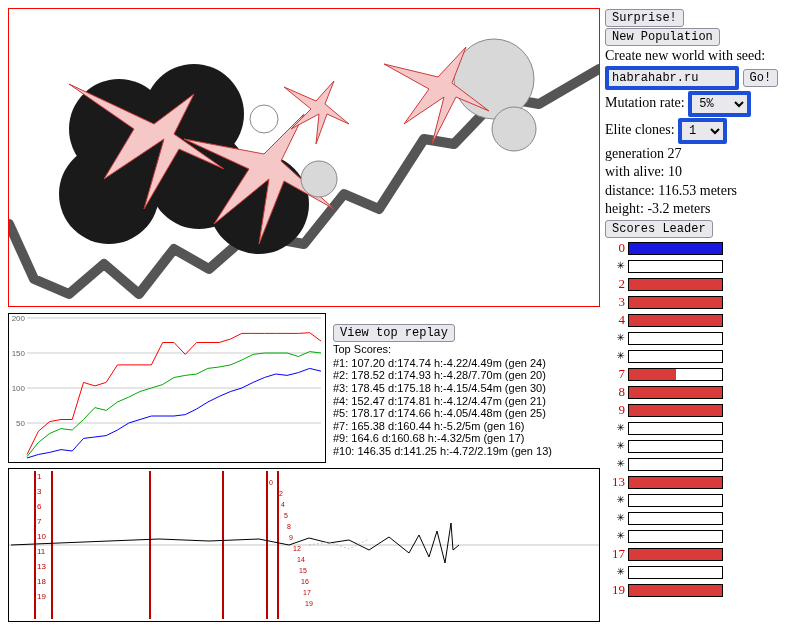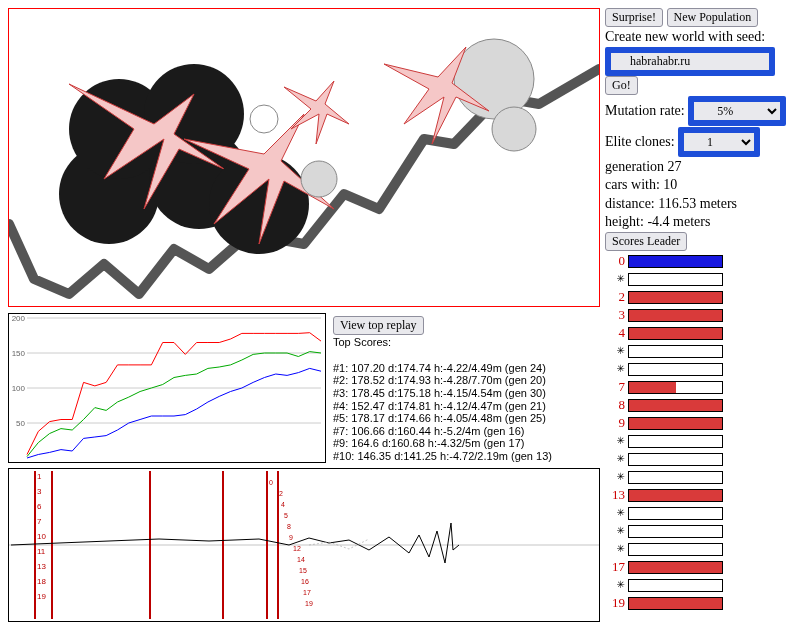--- a/index.html
+++ b/index.html
@@ -9,36 +9,36 @@
   #sim { position: absolute; left: 8px; top: 8px; width: 590px; height: 297px; border: 1px solid #ff0000; }
 
   
   #scorechart { position: absolute; left: 8px; top: 313px; width: 316px; height: 148px; border: 1px solid #000; background: #fff; }
 
   
   #trackchart { position: absolute; left: 8px; top: 468px; width: 590px; height: 152px; border: 1px solid #000; background: #fff; }
 
   
   #panel { position: absolute; left: 605px; top: 8px; width: 185px; font-size: 14px; line-height: 1.25; }
-  button, select, input { font-family: Liberation Serif, serif; font-size: 12px; }
+  button, select, input { font-family: Liberation Mono, monospace; font-size: 12px; }
   button { background: #e9e9ed; border: 1px solid #8f8f9d; border-radius: 3px; padding: 1px 6px; cursor: pointer; }
-  select, input[type=text] { background: #e9e9ed; border: 6px solid #1d4ed8; border-radius: 2px; padding: 1px 19px; }
+  select, input[type=text] { background: #e9e9ed; border: 4px solid #1d4ed8; border-radius: 2px; padding: 1px 3px; }
   .row { margin: 0 0 1px 0; }
   #seedline input[type=text] { width: 120px; font-size: 12px; }
 
   #popbars { margin-top: 2px; }
   .popitem { display: flex; align-items: center; height: 18px; }
   .poplabel { width: 20px; text-align: right; margin-right: 3px; color: #c00; font-size: 13px; }
   .poplabel.dead { color: #000; }
   .popbarbox { flex: 0 0 95px; height: 13px; border: 1px solid #000; box-sizing: border-box; }
   .popbar { height: 100%; }
 
   
-  #replaybox { position: absolute; left: 333px; top: 316px; font-size: 11px; font-family: Arial, sans-serif; line-height: 1.15; }
-  #replaybox .hdr { margin-bottom: 13px; }
+  #replaybox { position: absolute; left: 333px; top: 324px; font-size: 11px; font-family: Arial, sans-serif; line-height: 1.15; }
+  #replaybox .hdr { margin-bottom: 1px; }
   #replaybox div { white-space: nowrap; }
 
   svg { display: block; }
 </style>
 </head>
 <body>
 <div id="wrap">
 
 <div id="sim">
   <svg viewBox="0 0 590 297" width="590" height="297">
@@ -90,21 +90,21 @@
 
 <div id="replaybox">
   <div class="row"><button>View top replay</button></div>
   <div class="hdr">Top Scores:</div>
   <div id="toplines">
         <div>#1: 107.20 d:174.74 h:-4.22/4.49m (gen 24)</div>
         <div>#2: 178.52 d:174.93 h:-4.28/7.70m (gen 20)</div>
         <div>#3: 178.45 d:175.18 h:-4.15/4.54m (gen 30)</div>
         <div>#4: 152.47 d:174.81 h:-4.12/4.47m (gen 21)</div>
         <div>#5: 178.17 d:174.66 h:-4.05/4.48m (gen 25)</div>
-        <div>#7: 106.66 d:160.44 h:-5.2/4m (gen 16)</div>
+        <div>#7: 165.38 d:160.44 h:-5.2/5m (gen 16)</div>
         <div>#9: 164.6 d:160.68 h:-4.32/5m (gen 17)</div>
         <div>#10: 146.35 d:141.25 h:-4.72/2.19m (gen 13)</div>
       </div>
 </div>
 
 <div id="trackchart">
       <svg width="590" height="152" viewBox="0 0 590 152">
         <line x1="0" y1="76" x2="590" y2="76" stroke="#888" stroke-width="0.5"></line>
         <text x="28" y="10" font-size="8" font-family="Arial" fill="#b00">1</text>
         <text x="28" y="25" font-size="8" font-family="Arial" fill="#b00">3</text>
@@ -153,27 +153,27 @@
     <select id="mutsel"><option>0%</option><option>1%</option><option>2%</option><option selected="">5%</option><option>10%</option><option>20%</option><option>50%</option><option>100%</option></select>
   </div>
   <div class="row">
     <span>Elite clones:</span>
     <select id="elitesel"><option>0</option><option selected="">1</option><option>2</option><option>3</option><option>5</option><option>10</option></select>
   </div>
   <div class="row">
     <span>generation </span><span>27</span>
   </div>
   <div class="row">
-    <span>cars with: </span><span>10</span>
+    <span>with alive: </span><span>10</span>
   </div>
   <div class="row">
     <span>distance: </span><span>116.53</span><span> meters</span>
   </div>
   <div class="row">
-    <span>height: </span><span>-4.4</span><span> meters</span>
+    <span>height: </span><span>-3.2</span><span> meters</span>
   </div>
   <div class="row">
     <button>Scores Leader</button>
   </div>
   <div id="popbars">
         <div class="popitem">
           <div class="poplabel" style="color: rgb(204, 0, 0);">0</div>
           <div class="popbarbox">
             <div class="popbar" style="width: 100%; background: rgb(24, 24, 224);"></div>
           </div>

